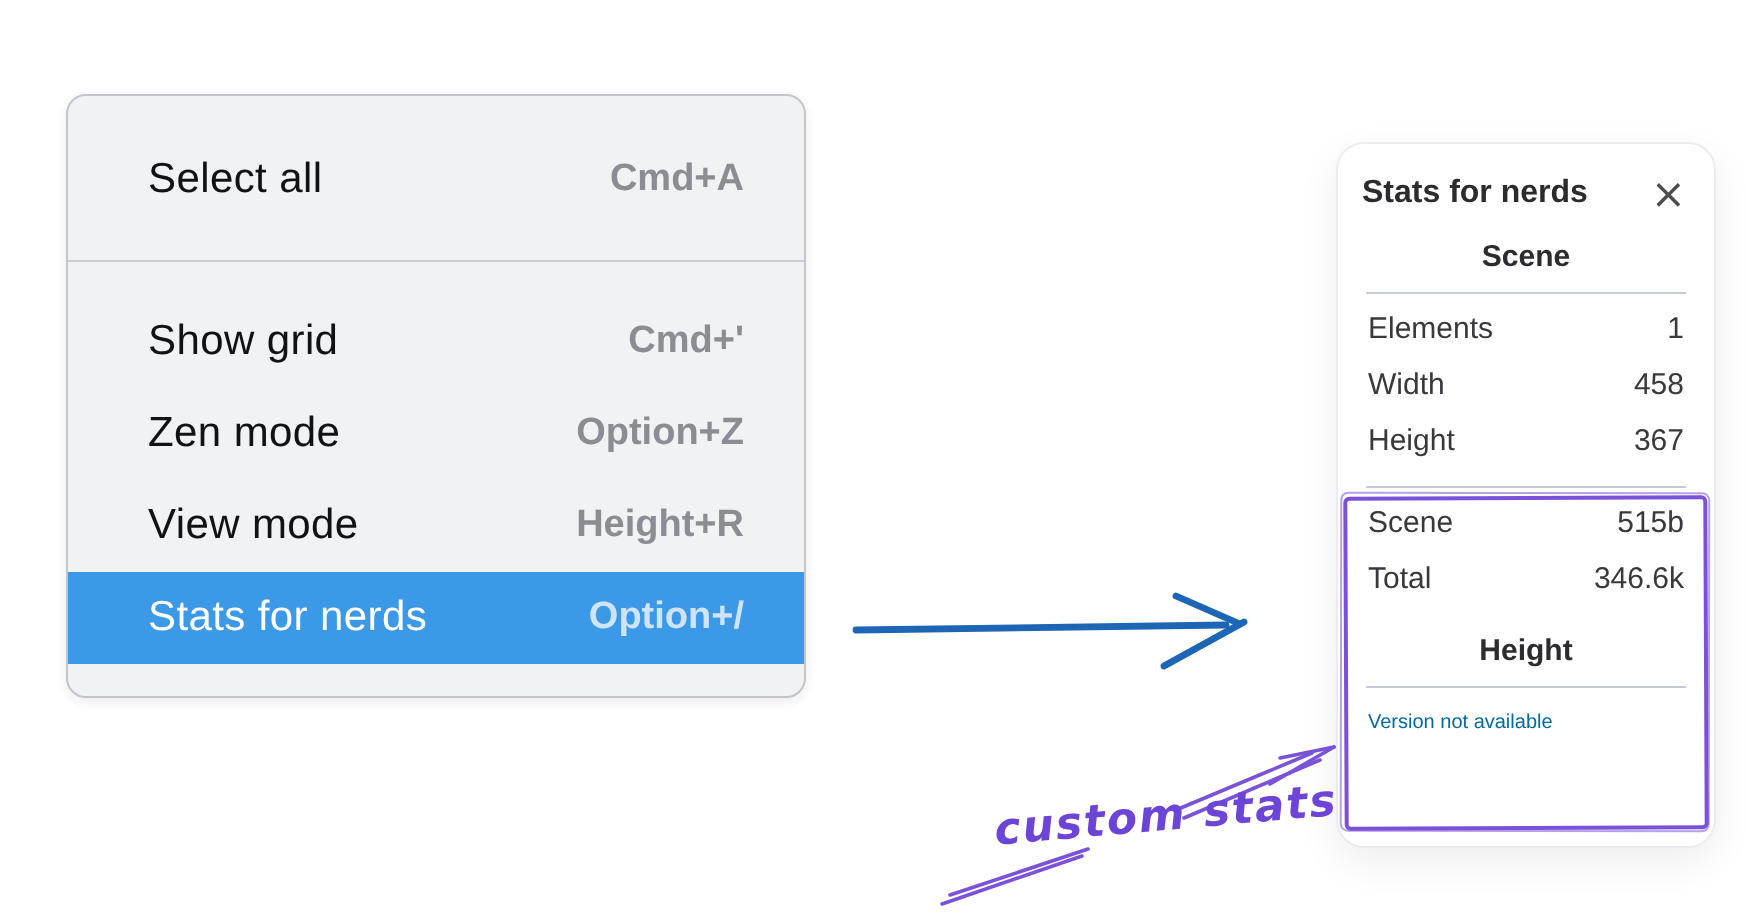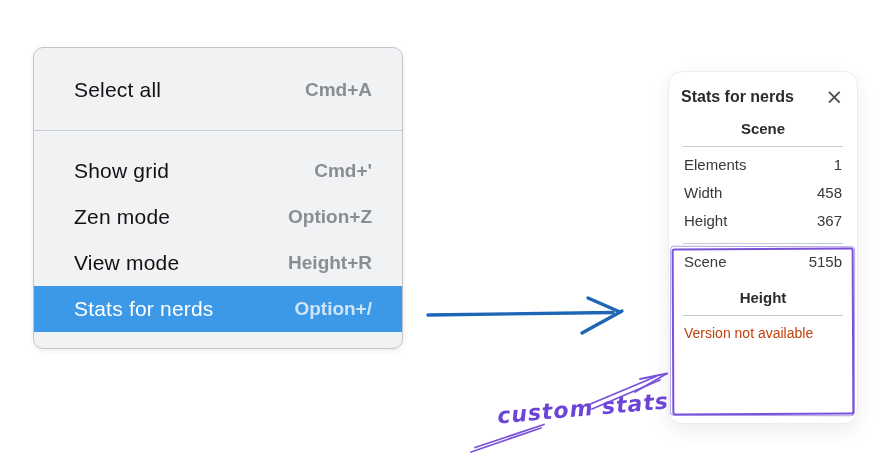--- a/index.html
+++ b/index.html
@@ -32,21 +32,21 @@
   }
   .panel-header { display:flex; align-items:center; justify-content:space-between; margin-bottom:4px; }
   .panel-title { font-size:16px; font-weight:bold; color:#2c2c30; }
   .panel-close { font-size:21px; line-height:18px; color:#4c4c50; cursor:pointer;
                  background:none; border:none; padding:0 2px; font-family:"DejaVu Sans", sans-serif; }
   .sec-heading { text-align:center; font-weight:bold; font-size:15px; color:#2c2c30; margin-top:14px; }
   .sec-rule { border:none; border-top:1px solid #c3ccd6; margin:9px 2px 3px 2px; }
   .stat-row { display:flex; justify-content:space-between; align-items:center;
               height:28px; padding:0 3px; font-size:15px; color:#39393d; }
   .stat-note { height:28px; display:flex; align-items:center; padding:0 3px;
-               font-size:14px; color:#c2410c; }
+               font-size:10px; color:#0369a1; }
   .sketch-box {
     position:absolute; left:3px; top:176px; width:182px; height:167px;
     border:2px solid #7a52d9; border-radius:3px; transform:rotate(-0.25deg);
     pointer-events:none;
   }
   .sketch-box::after {
     content:""; position:absolute; inset:-4px -3px -3px -4px;
     border:1px solid rgba(122,82,217,0.55); border-radius:4px; transform:rotate(0.35deg);
   }
 
@@ -112,20 +112,24 @@
         <span>367</span>
       </div>
     </div>
 
     <div>
       <hr class="sec-rule">
       <div class="stat-row">
         <span>Scene</span>
         <span>515b</span>
       </div>
+      <div class="stat-row">
+        <span>Total</span>
+        <span>346.6k</span>
+      </div>
     </div>
 
     <div>
       <div class="sec-heading">Height</div>
       <hr class="sec-rule">
       <div class="stat-note">Version not available</div>
     </div>
 
     <div class="sketch-box"></div>
   </div>

